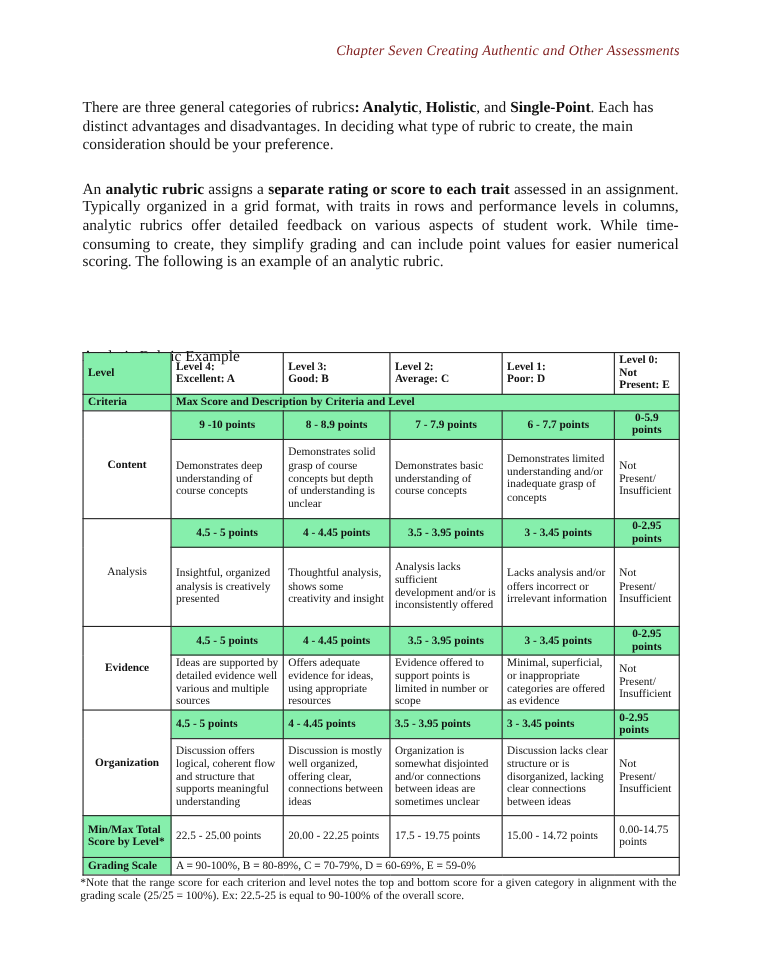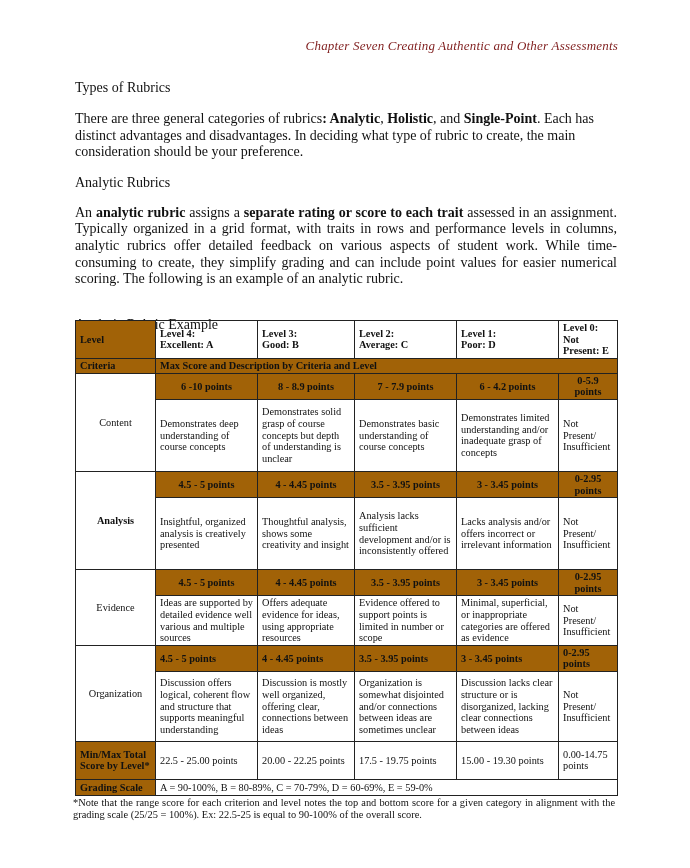--- a/index.html
+++ b/index.html
@@ -20,47 +20,45 @@
 
   .table-caption { font-size: 14px; margin: 0; line-height: 14px; position: absolute; left: 75px; top: 318px; }
   table.rubric {
     position: absolute; left: 75px; top: 320px; width: 542px;
     border-collapse: collapse; table-layout: fixed;
     font-family: "Liberation Serif", "DejaVu Serif", serif; font-size: 10.3px; line-height: 11.6px;
   }
   table.rubric td {
     border: 1px solid #222; padding: 1px 4px; vertical-align: middle;
   }
-  .gray { background: #a16207; }
+  .gray { background: #86efac; }
   .bold { font-weight: bold; }
   .center { text-align: center; }
-  .crit { text-align: center; font-weight: normal; }
+  .crit { text-align: center; font-weight: bold; }
 
   .footnote {
     position: absolute; left: 73px; top: 797px; width: 542px;
     font-size: 10.4px; line-height: 11.6px; text-align: justify; margin: 0;
   }
   .page-number {
     position: absolute; top: 890px; left: 0; width: 690px; 
     font-size: 12px;
   }
 </style>
 </head>
 <body>
 
 <div class="running-header">Chapter Seven Creating Authentic and Other Assessments</div>
 
 <div class="content">
-  <p class="heading">Types of Rubrics</p>
   <div style="height:13px"></div>
   <p class="para" style="width:540px">
     <span>There are three general categories of rubrics</span><b>: </b><b>Analytic</b><span>, </span><b>Holistic</b><span>, and </span><b>Single-Point</b><span>. Each has distinct advantages and disadvantages. In deciding what type of rubric to create, the main consideration should be your preference.</span>
   </p>
   <div style="height:12px"></div>
-  <p class="heading">Analytic Rubrics</p>
   <div style="height:12px"></div>
   <p class="para justify">
     <span>An </span><b>analytic rubric</b><span> assigns a </span><b>separate rating or score to each trait</b><span> assessed in an assignment. Typically organized in a grid format, with traits in rows and performance levels in columns, analytic rubrics offer detailed feedback on various aspects of student work. While time-consuming to create, they simplify grading and can include point values for easier numerical scoring. The following is an example of an analytic rubric.</span>
   </p>
 </div>
 
 <p class="table-caption">Analytic Rubric Example</p>
 
 <table class="rubric">
   <colgroup>
@@ -86,36 +84,36 @@
 Not
 Present: E</td>
   </tr>
   <tr style="height:15px">
     <td class="gray bold">Criteria</td>
     <td class="gray bold" colspan="5">Max Score and Description by Criteria and Level</td>
   </tr>
 
   <tr style="height:20px">
     <td rowspan="2" class="crit">Content</td>
-    <td class="gray bold center">6 -10 points</td>
+    <td class="gray bold center">9 -10 points</td>
     <td class="gray bold center">8 - 8.9 points</td>
     <td class="gray bold center">7 - 7.9 points</td>
-    <td class="gray bold center">6 - 4.2 points</td>
+    <td class="gray bold center">6 - 7.7 points</td>
     <td class="gray bold center">0-5.9 points</td>
   </tr>
   <tr style="height:72px">
     <td>Demonstrates deep understanding of course concepts</td>
     <td>Demonstrates solid grasp of course concepts but depth of understanding is unclear</td>
     <td>Demonstrates basic understanding of course concepts</td>
     <td>Demonstrates limited understanding and/or inadequate grasp of concepts</td>
     <td>Not Present/ Insufficient</td>
   </tr>
 
   <tr style="height:22px">
-    <td rowspan="2" class="crit" style="font-weight:bold">Analysis</td>
+    <td rowspan="2" class="crit" style="font-weight:normal">Analysis</td>
     <td class="gray bold center">4.5 - 5 points</td>
     <td class="gray bold center">4 - 4.45 points</td>
     <td class="gray bold center">3.5 - 3.95 points</td>
     <td class="gray bold center">3 - 3.45 points</td>
     <td class="gray bold center">0-2.95 points</td>
   </tr>
   <tr style="height:72px">
     <td>Insightful, organized analysis is creatively presented</td>
     <td>Thoughtful analysis, shows some creativity and insight</td>
     <td>Analysis lacks sufficient development and/or is inconsistently offered</td>
@@ -153,21 +151,21 @@
     <td>Organization is somewhat disjointed and/or connections between ideas are sometimes unclear</td>
     <td>Discussion lacks clear structure or is disorganized, lacking clear connections between ideas</td>
     <td>Not Present/ Insufficient</td>
   </tr>
 
   <tr style="height:38px">
     <td class="gray bold" style="line-height:11px">Min/Max Total Score by Level*</td>
     <td>22.5 - 25.00 points</td>
     <td>20.00 - 22.25 points</td>
     <td>17.5 - 19.75 points</td>
-    <td>15.00 - 19.30 points</td>
+    <td>15.00 - 14.72 points</td>
     <td>0.00-14.75 points</td>
   </tr>
   <tr style="height:16px">
     <td class="gray bold">Grading Scale</td>
     <td colspan="5">A = 90-100%, B = 80-89%, C = 70-79%, D = 60-69%, E = 59-0%</td>
   </tr>
 </tbody>
   </table>
 
 <p class="footnote">*Note that the range score for each criterion and level notes the top and bottom score for a given category in alignment with the grading scale (25/25 = 100%). Ex: 22.5-25 is equal to 90-100% of the overall score.</p>

